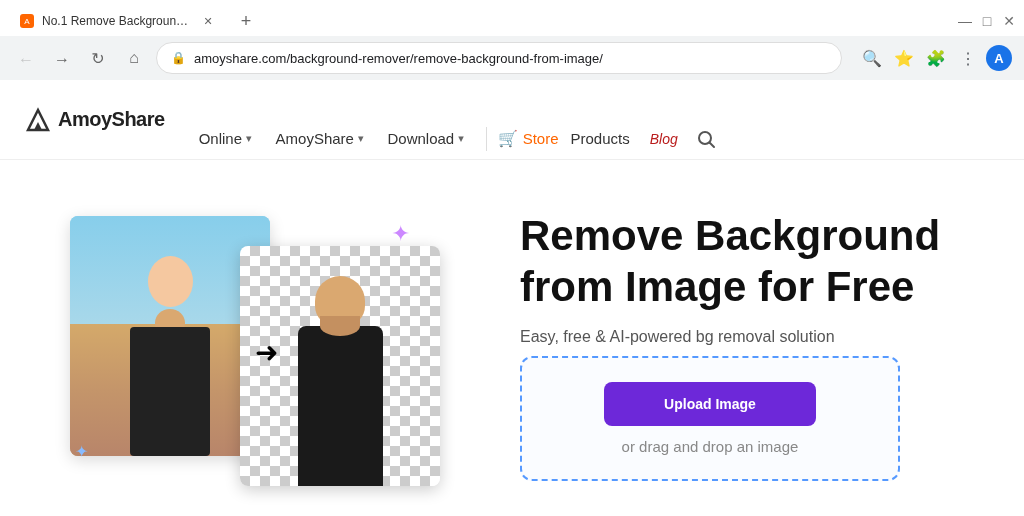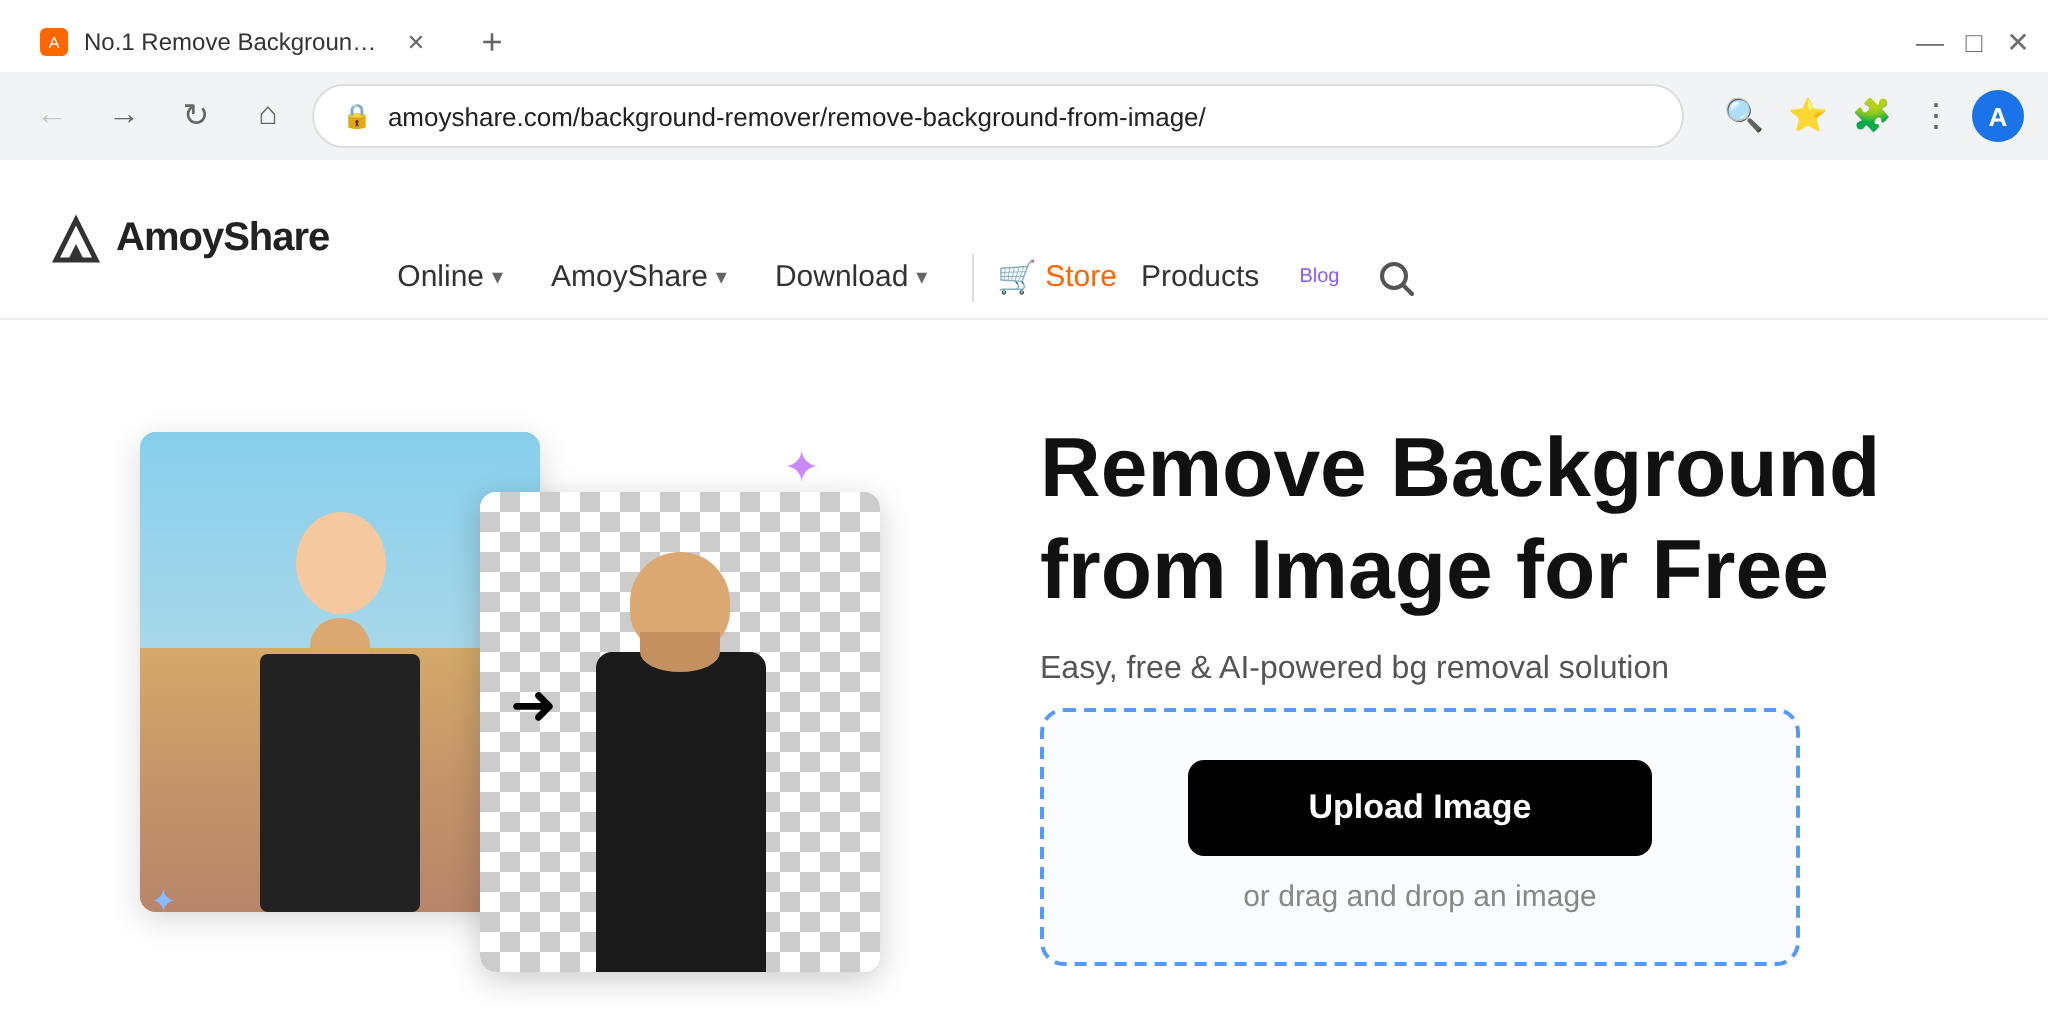--- a/index.html
+++ b/index.html
@@ -31,41 +31,41 @@
     .logo { display: flex; align-items: center; gap: 6px; margin-right: 12px; }
     .logo-icon { width: 28px; height: 28px; }
     .logo-text { font-size: 20px; font-weight: 700; color: #222; letter-spacing: -0.5px; }
     .nav-links { display: flex; align-items: center; gap: 4px; flex: 1; margin-top: 38px; }
     .nav-item { padding: 6px 10px; font-size: 15px; color: #333; cursor: pointer; display: flex; align-items: center; gap: 4px; }
     .nav-chevron { font-size: 11px; color: #666; }
     .nav-divider { width: 1px; height: 24px; background: #ddd; margin: 0 8px; }
     .store-link { color: #ff6600; font-size: 15px; display: flex; align-items: center; gap: 4px; cursor: pointer; }
     .cart-icon { font-size: 16px; }
     .support-link { font-size: 15px; color: #333; cursor: pointer; padding: 0 8px; }
-    .blog-link { font-size: 10px; color: #8b5cf6; cursor: pointer; padding: 0 8px; }
+    .blog-link { font-size: 14px; color: #b91c1c; cursor: pointer; padding: 0 8px; font-style: italic; }
     .search-icon-btn { width: 32px; height: 32px; display: flex; align-items: center; justify-content: center; color: #555; cursor: pointer; font-size: 18px; }
     .sale-badge { background: linear-gradient(135deg, #ff4499, #cc00ff); border-radius: 50%; width: 52px; height: 52px; display: flex; flex-direction: column; align-items: center; justify-content: center; color: white; font-weight: 700; line-height: 1; cursor: pointer; position: relative; }
     .sale-text { font-size: 9px; letter-spacing: 0.5px; }
     .sale-pct { font-size: 18px; font-weight: 900; }
     .sale-off { font-size: 9px; }
 
     
     .main { display: flex; align-items: center; padding: 0 60px; height: calc(100% - 64px); gap: 40px; }
 
     
     .demo-area { flex: 0 0 420px; position: relative; height: 300px; }
     .original-img { position: absolute; top: 20px; left: 10px; width: 200px; height: 240px; border-radius: 8px; overflow: hidden; box-shadow: 0 4px 16px rgba(0,0,0,0.15); background: linear-gradient(180deg, #87ceeb 0%, #87ceeb 40%, #f0d9a0 40%, #c8a870 70%, #b8956a 100%); }
     .removed-bg-img { position: absolute; top: 50px; left: 180px; width: 200px; height: 240px; border-radius: 8px; overflow: hidden; box-shadow: 0 4px 16px rgba(0,0,0,0.2); background-image: repeating-conic-gradient(#ccc 0% 25%, #fff 0% 50%); background-size: 20px 20px; }
 
     
     .text-area { flex: 1; }
     .headline { font-size: 42px; font-weight: 700; color: #111; line-height: 1.2; margin-bottom: 16px; }
     .subtext { font-size: 16px; color: #555; margin-bottom: 10px; }
     .upload-box { border: 2px dashed #5599ff; border-radius: 12px; padding: 24px; display: flex; flex-direction: column; align-items: center; gap: 12px; background: #fafcff; max-width: 380px; }
-    .upload-btn { background: #000000; color: white; border: none; border-radius: 8px; padding: 14px 60px; font-size: 17px; font-weight: 600; cursor: pointer; }
+    .upload-btn { background: #6d28d9; color: white; border: none; border-radius: 8px; padding: 14px 60px; font-size: 14px; font-weight: 600; cursor: pointer; }
     .drag-text { font-size: 15px; color: #888; }
   </style>
 </head>
 <body>
 
 <div>
 
   <div class="title-bar">
     <div class="tab">
       <div class="tab-favicon">A</div>

